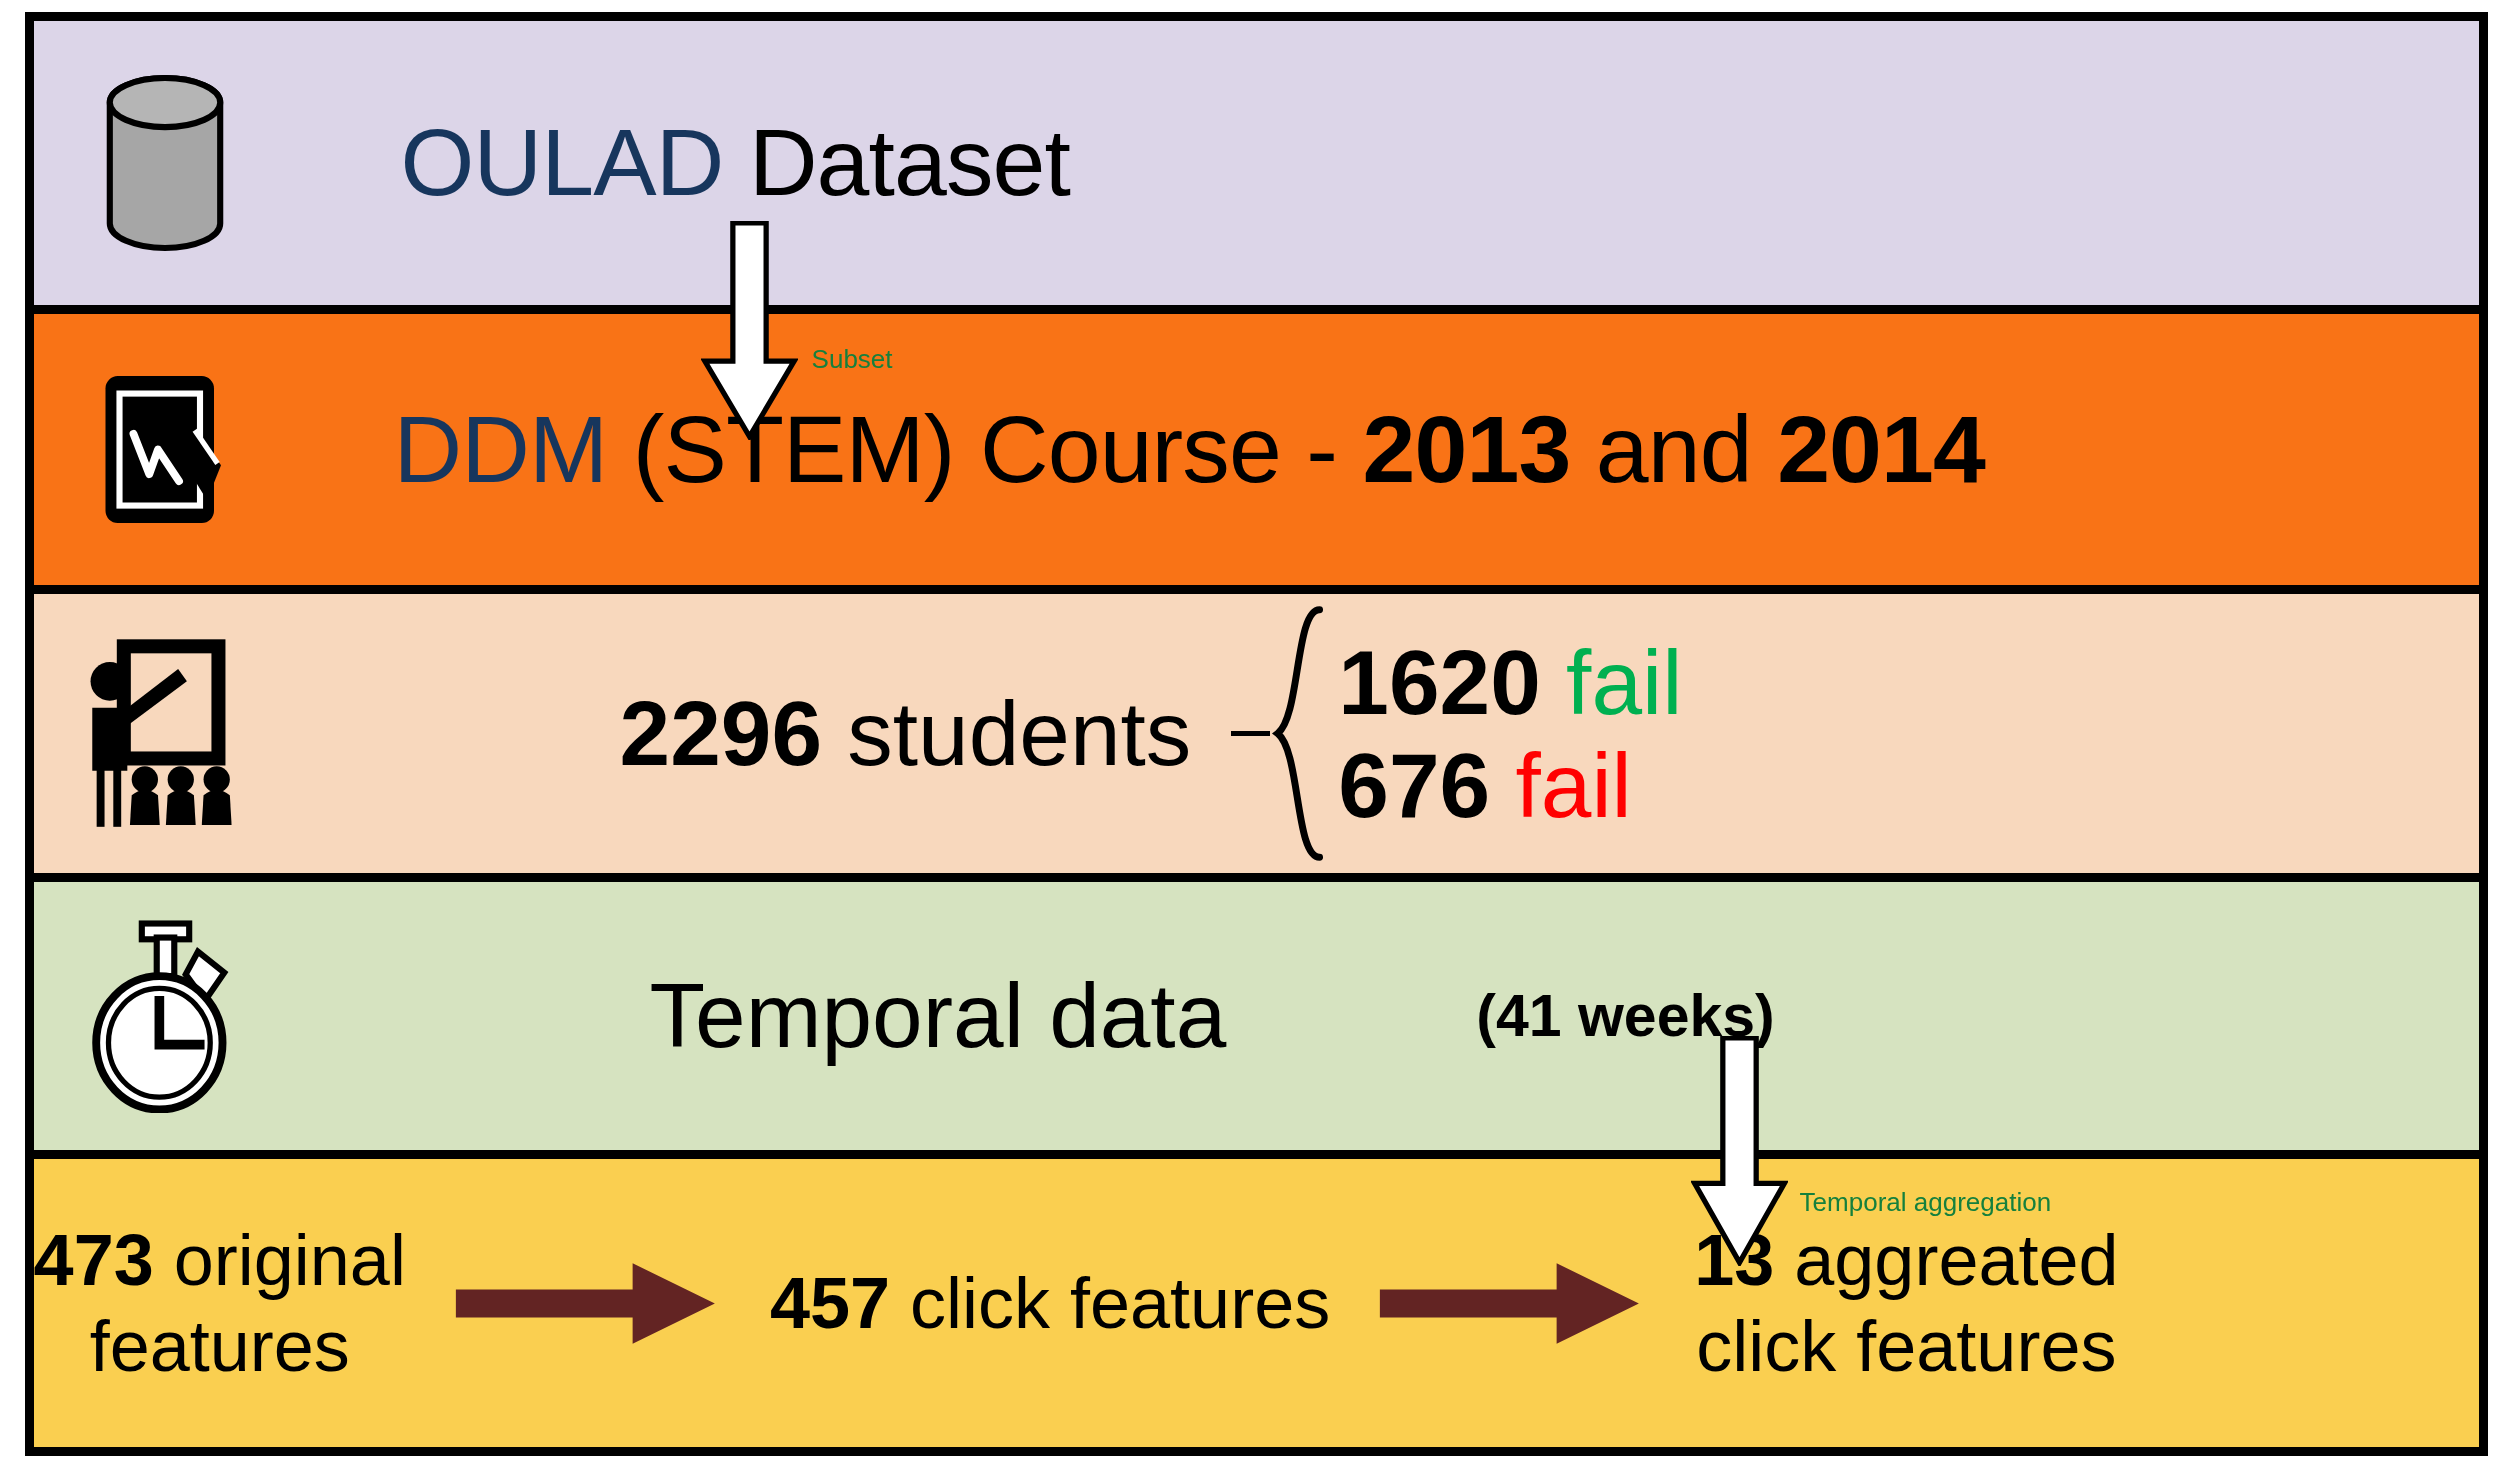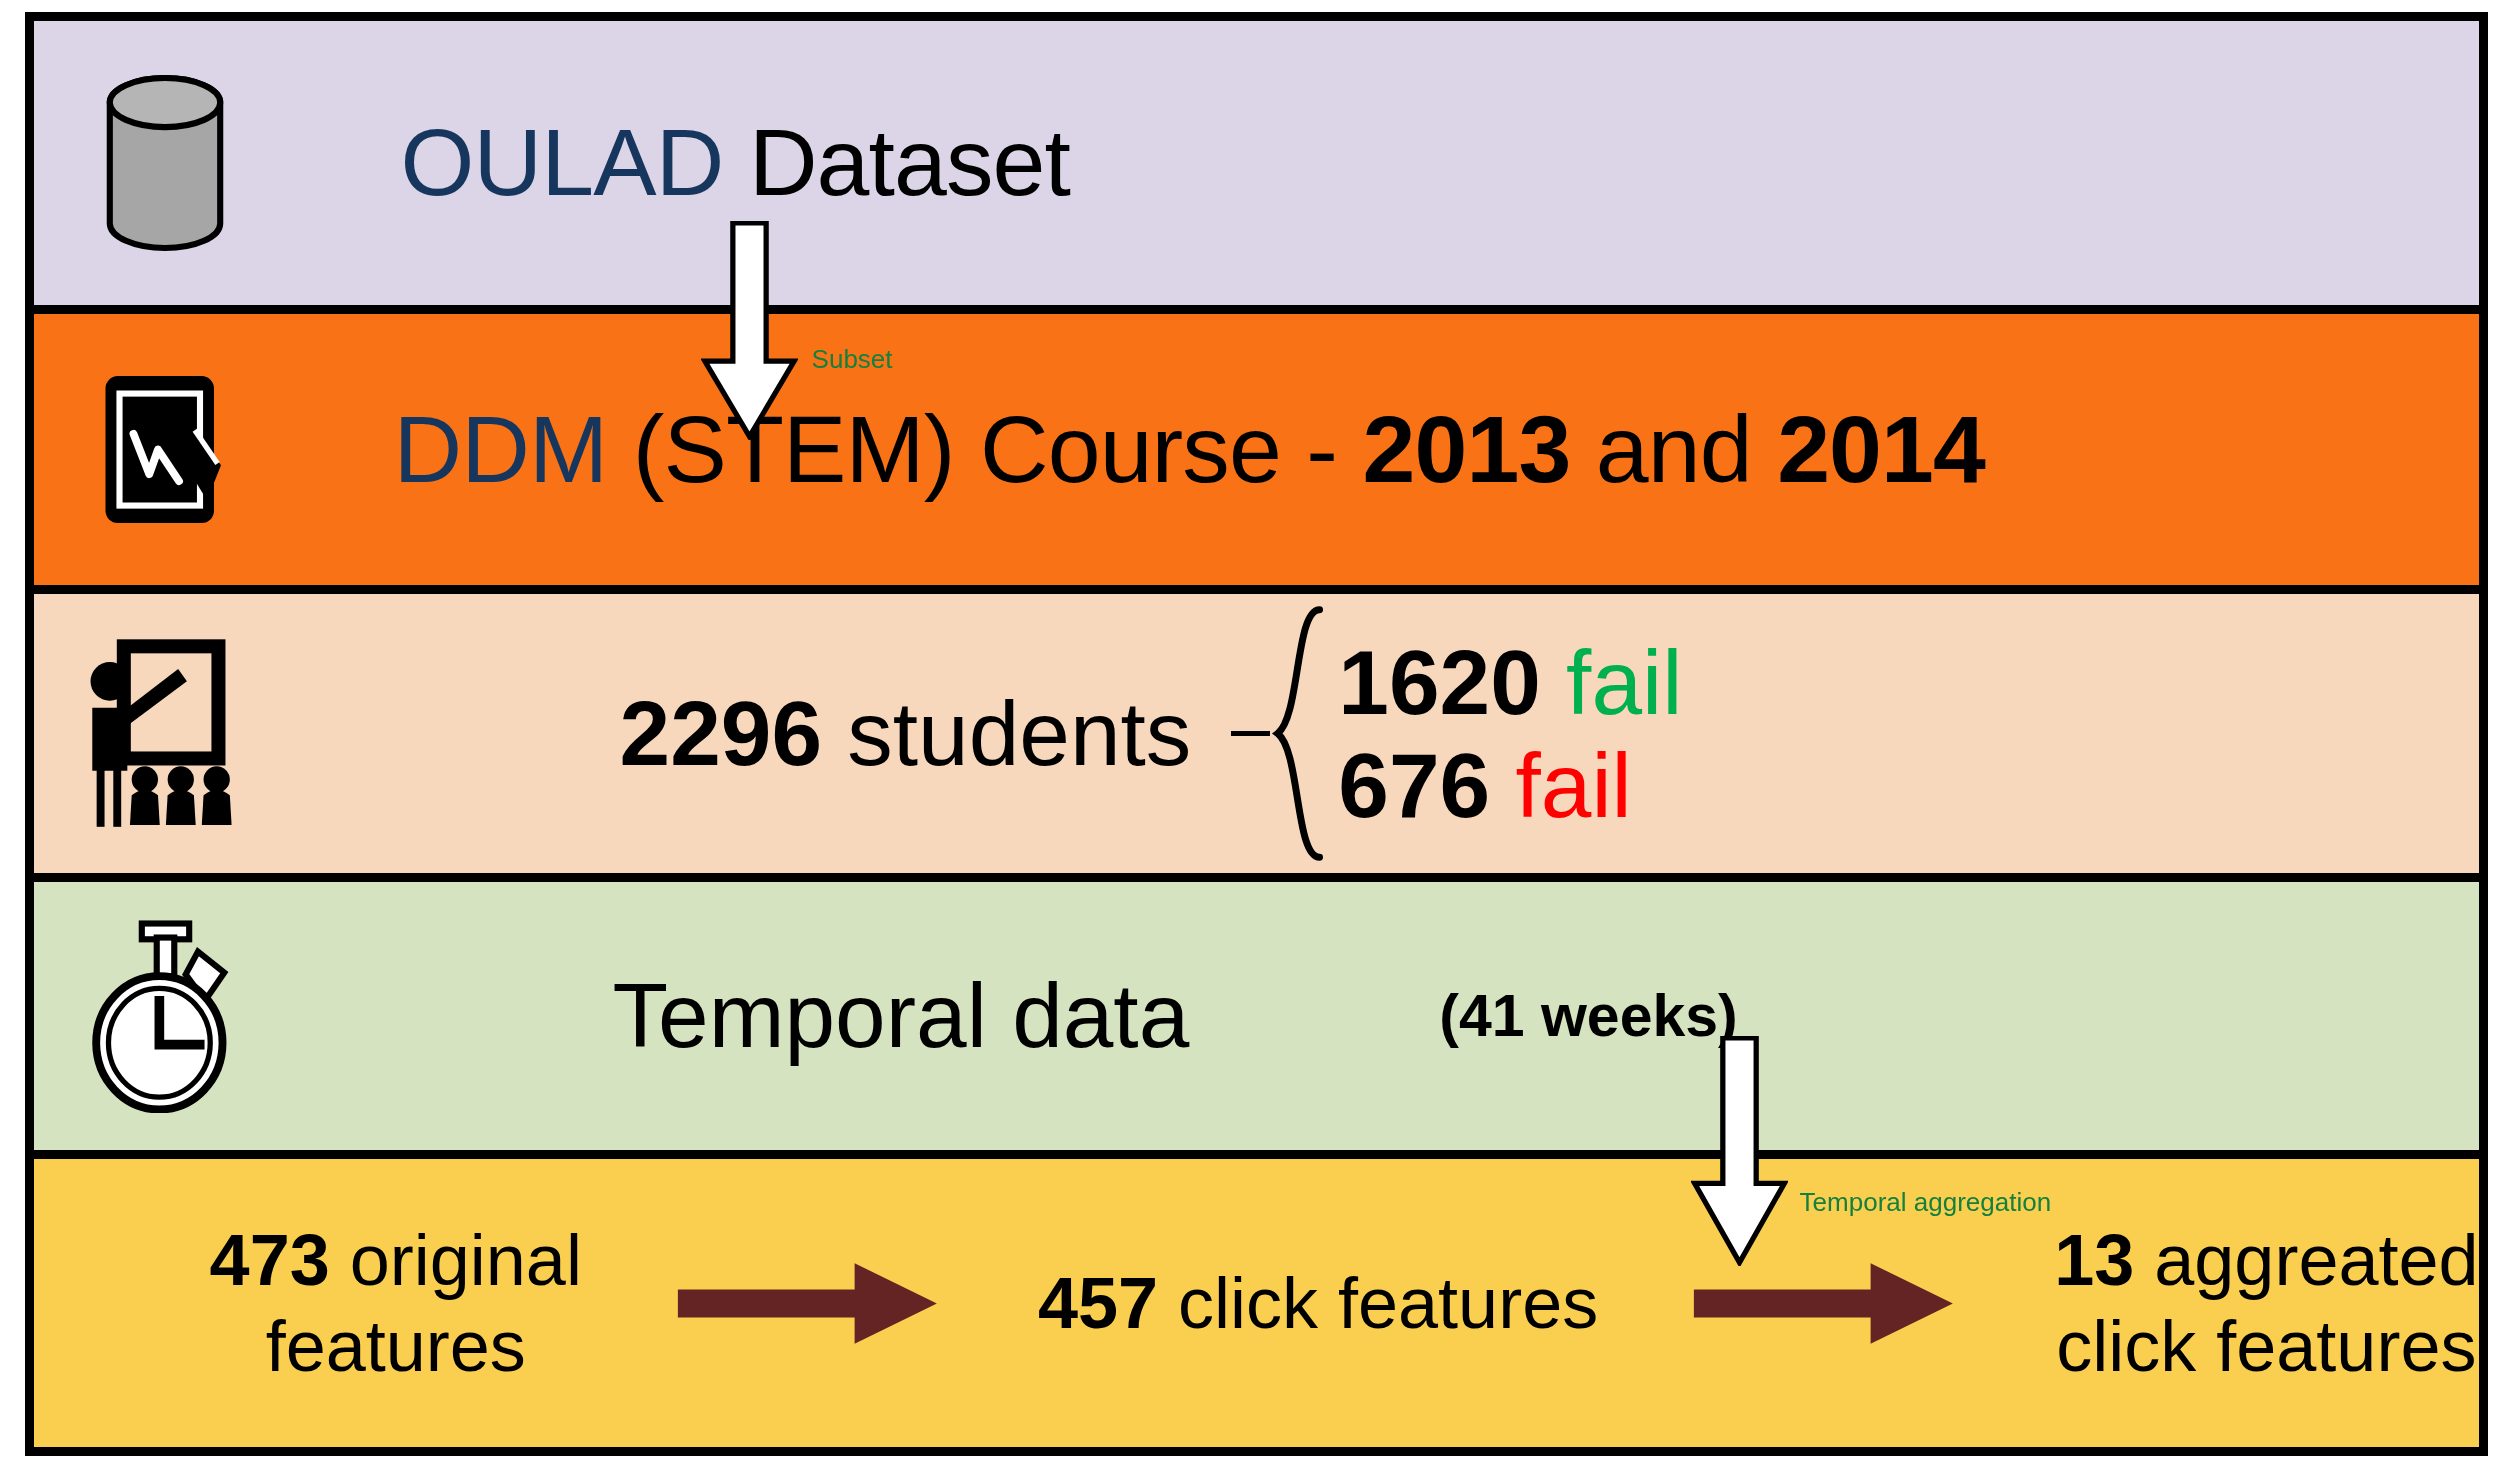--- a/index.html
+++ b/index.html
@@ -125,24 +125,23 @@
     font-weight: bold;
     margin-left: 250px;
     white-space: nowrap;
     color: #000;
   }
 
   
   .features-row {
     display: flex;
     align-items: center;
-    justify-content: space-between;
+    justify-content: flex-start;
     width: 100%;
     height: 100%;
-    padding-left: 176px;
     box-sizing: border-box;
   }
   .feature-block {
     font-size: 72px;
     line-height: 1.2;
     text-align: center;
     color: #000;
     white-space: nowrap;
   }
   .feature-block .num { font-weight: bold; }
@@ -251,21 +250,21 @@
               <div class="outcome">
                 <span class="num">676</span>
                 <span class="fail-word">fail</span>
               </div>
             </div>
           </div>
         </div>
       </div>
     </div>
 
-    <div class="band band-4" style="background:#D6E3C0;">
+    <div class="band band-4" style="background:#D6E3C0;gap:37px;">
       <div class="icon-slot">
         <svg class="icon-svg" width="167" height="193" viewBox="0 0 190 220" aria-hidden="true">
           <rect x="68" y="4" width="54" height="18" fill="#fff" stroke="#000" stroke-width="7"></rect>
           <rect x="85" y="20" width="20" height="44" fill="#fff" stroke="#000" stroke-width="7"></rect>
           <path d="M132 36 L162 60 L140 92 L118 62 Z" fill="#fff" stroke="#000" stroke-width="7"></path>
           <ellipse cx="88" cy="140" rx="72" ry="76" fill="#fff" stroke="#000" stroke-width="9"></ellipse>
           <ellipse cx="88" cy="140" rx="58" ry="62" fill="#fff" stroke="#000" stroke-width="6"></ellipse>
           <path d="M88 92 L88 142 L134 142" fill="none" stroke="#000" stroke-width="11" stroke-linecap="square"></path>
         </svg>
       </div>

